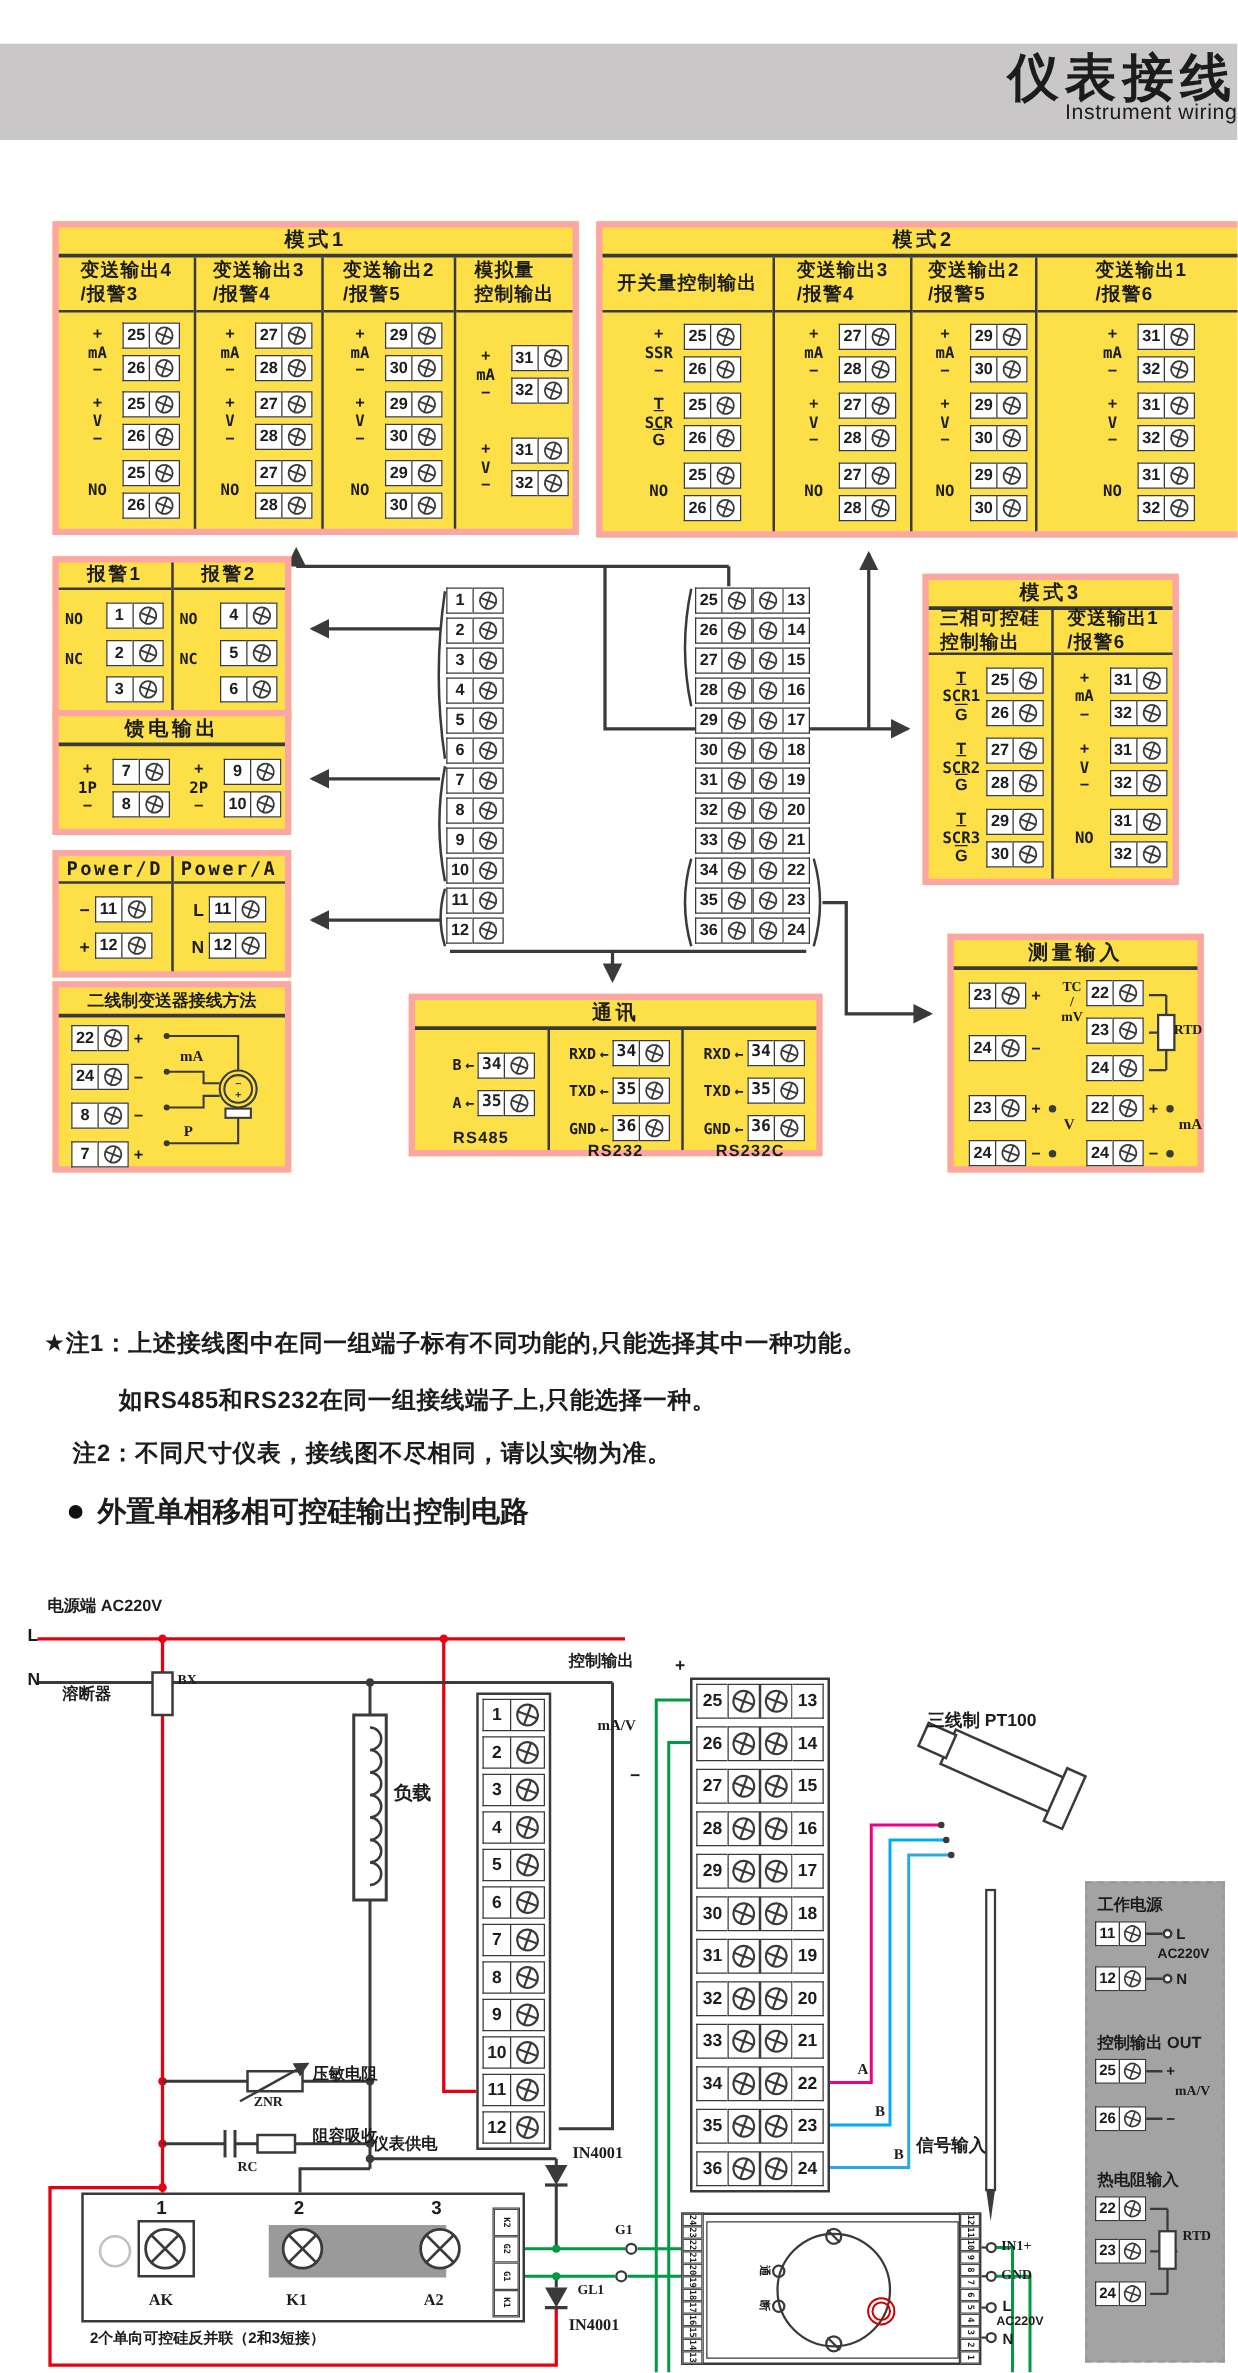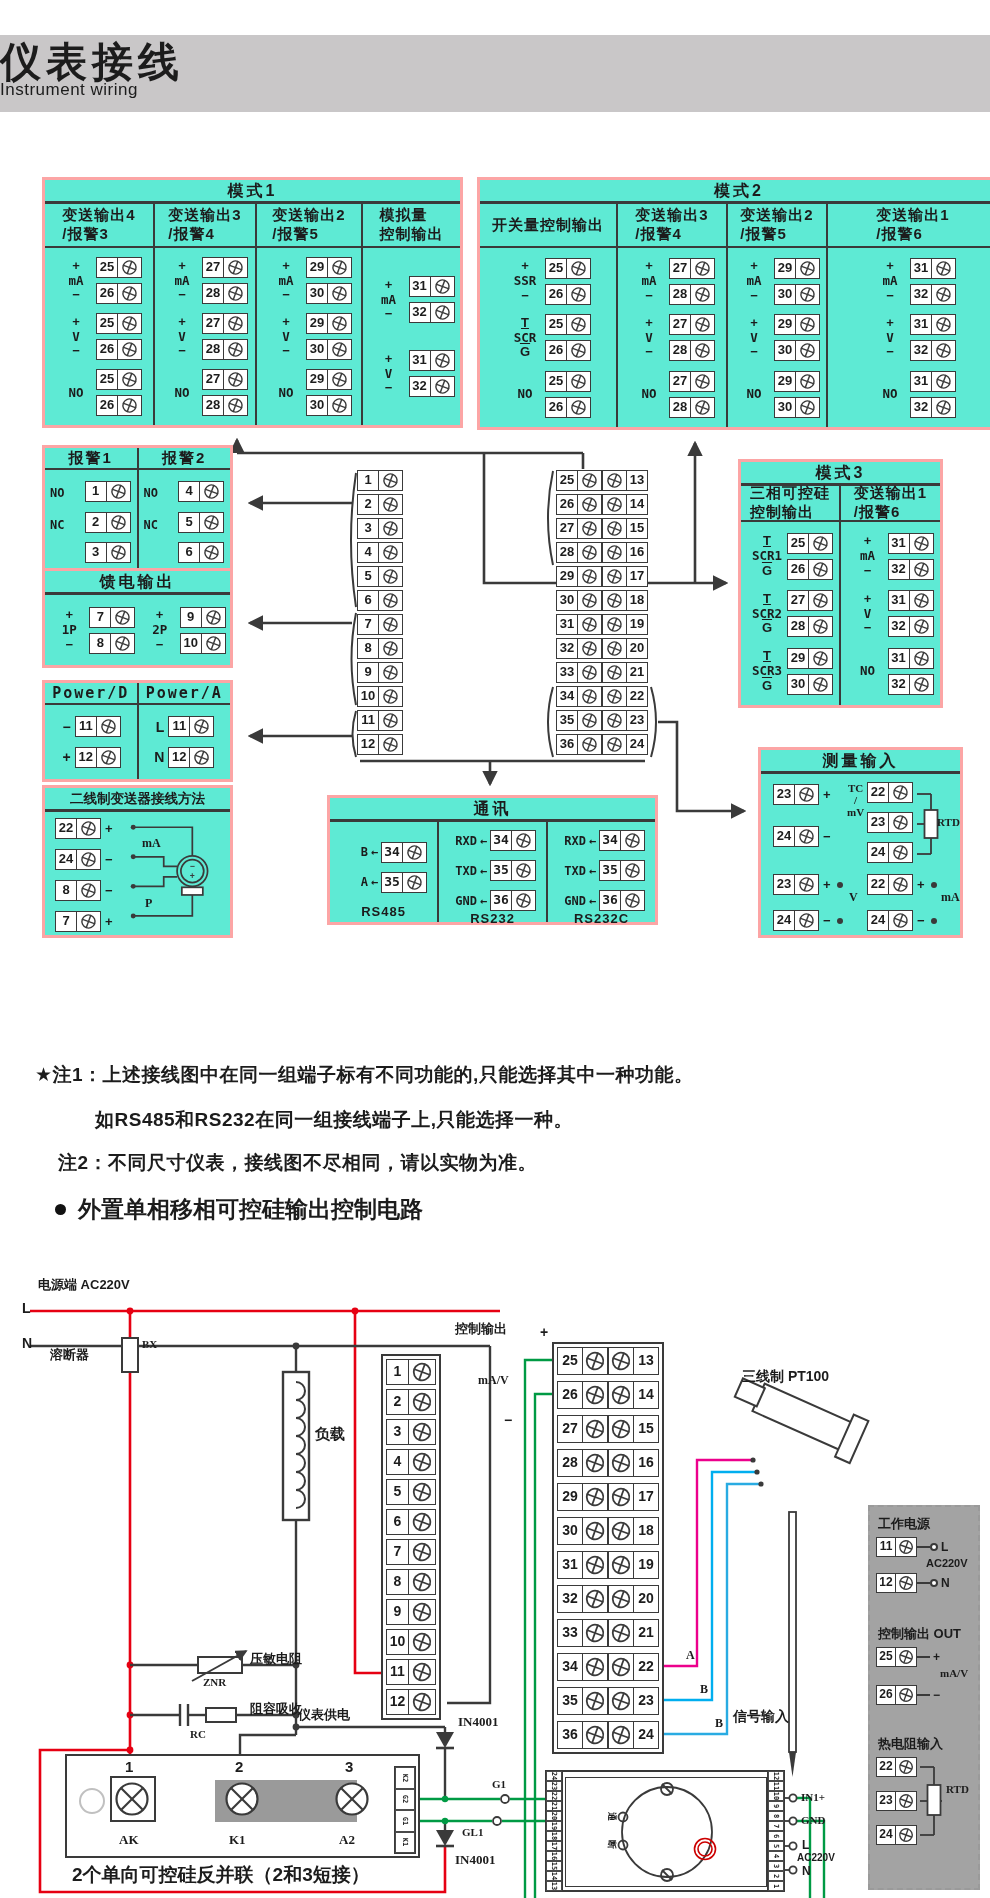--- a/index.html
+++ b/index.html
@@ -1,28 +1,28 @@
 <!DOCTYPE html>
 <html><head>
 <meta charset="utf-8">
 <style>
 *{box-sizing:border-box;margin:0;padding:0}
 body{margin:0;background:#fff;font-family:"Liberation Sans","DejaVu Sans",sans-serif;color:#1c1c1c}
 .page{position:relative;width:990px;height:1898px;background:#fff;overflow:hidden}
 
-.gheader{position:absolute;left:0;top:35px;width:990px;height:77px;background:#c9c7c8;text-align:left}
+.gheader{position:absolute;left:0;top:35px;width:990px;height:77px;background:#c9c7c8;text-align:right}
 .gtitle{font-size:41px;font-weight:700;letter-spacing:5px;padding-top:5px;line-height:1.1}
 .gsub{font-size:17px;margin-top:-5px;letter-spacing:.5px}
 
 .diagram{position:absolute;left:0;top:140px;width:990px;height:910px}
 .circuit{position:absolute;left:0;top:1280px;width:990px;height:618px}
 svg.lay{position:absolute;left:0;top:0;width:100%;height:100%;pointer-events:none}
 .abs{position:absolute}
 
-.dbox{position:absolute;border:3px solid #fca5a5;background:#5eead4}
+.dbox{position:absolute;border:5px solid #fca5a5;background:#fde047}
 .bt{height:24px;line-height:21px;text-align:center;font-size:16px;font-weight:700;letter-spacing:3px;border-bottom:3px solid #3a3a3a}
 .mcols{display:flex;height:calc(100% - 24px)}
 .mcol{border-right:2.5px solid #3a3a3a;display:flex;flex-direction:column}
 .mcol:last-child{border-right:none}
 .mhead{border-bottom:2.5px solid #3a3a3a;font-size:15px;font-weight:700;letter-spacing:1px;line-height:1.25;padding:2px 3px;display:flex;align-items:center;justify-content:center;text-align:left}
 .m12 .mhead{height:44px}
 .m3 .mhead{height:36px}
 .mbody{flex:1;display:flex;flex-direction:column;justify-content:space-evenly;align-items:center}
 
 .tgroup{display:flex;align-items:center}
@@ -2777,21 +2777,21 @@
             <i>G2</i>
           </span>
           <span class="tgc">
             <i>G1</i>
           </span>
           <span class="tgc">
             <i>K1</i>
           </span>
         </div>
 </div>
-      <span class="lbl " style="left:72px;top:582px;font-size:19px">2个单向可控硅反并联（2和3短接）</span>
+      <span class="lbl " style="left:72px;top:582px;font-size:12px">2个单向可控硅反并联（2和3短接）</span>
       <div class="abs" style="left:545px;top:490px;width:240px;height:122px;border:2px solid #3a3a3a;background:#fff">
   <div class="tstrip" style="left:-2px;top:-2px;width:18px;height:122px">
           <span class="tgc">
             <i>24</i>
           </span>
           <span class="tgc">
             <i>23</i>
           </span>
           <span class="tgc">
             <i>22</i>

